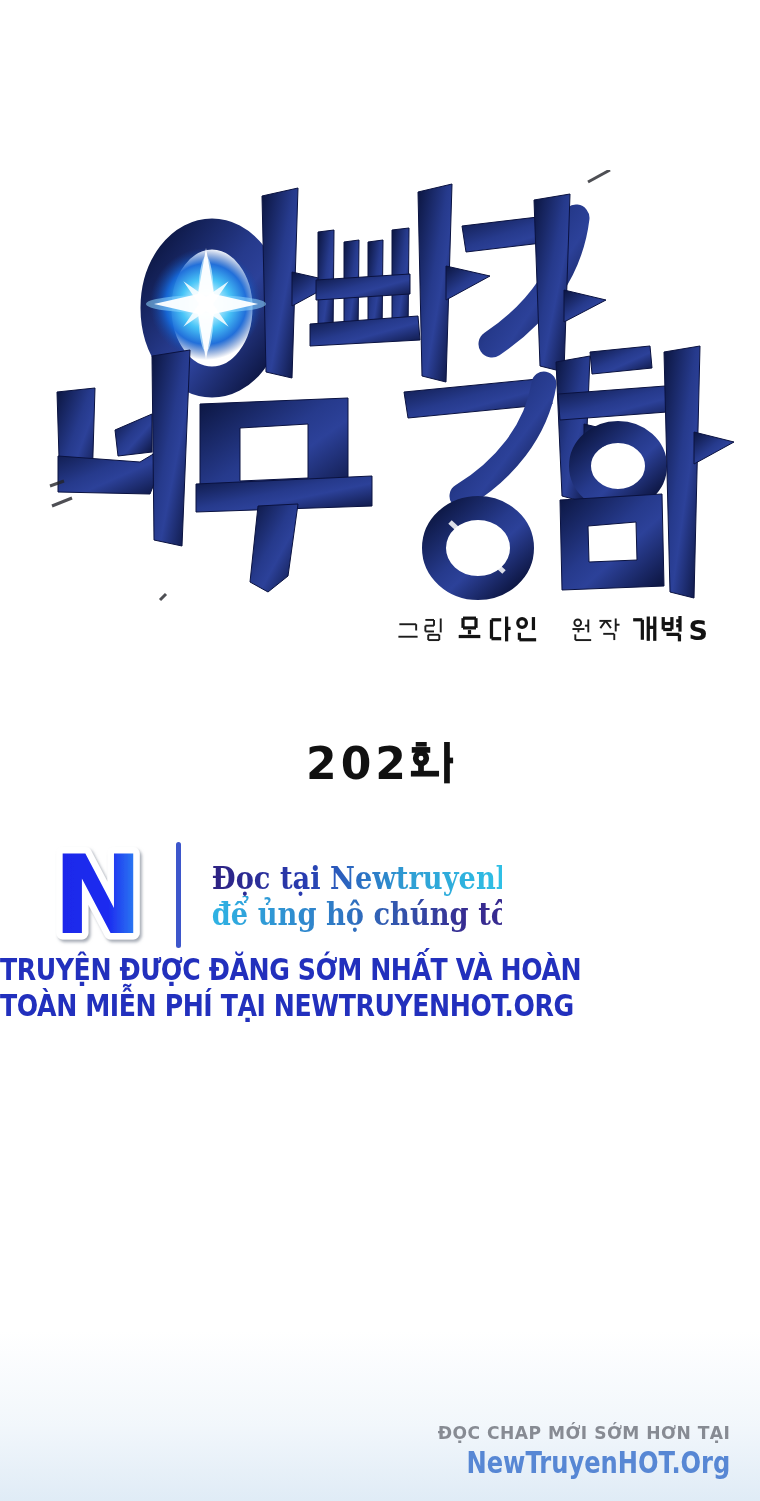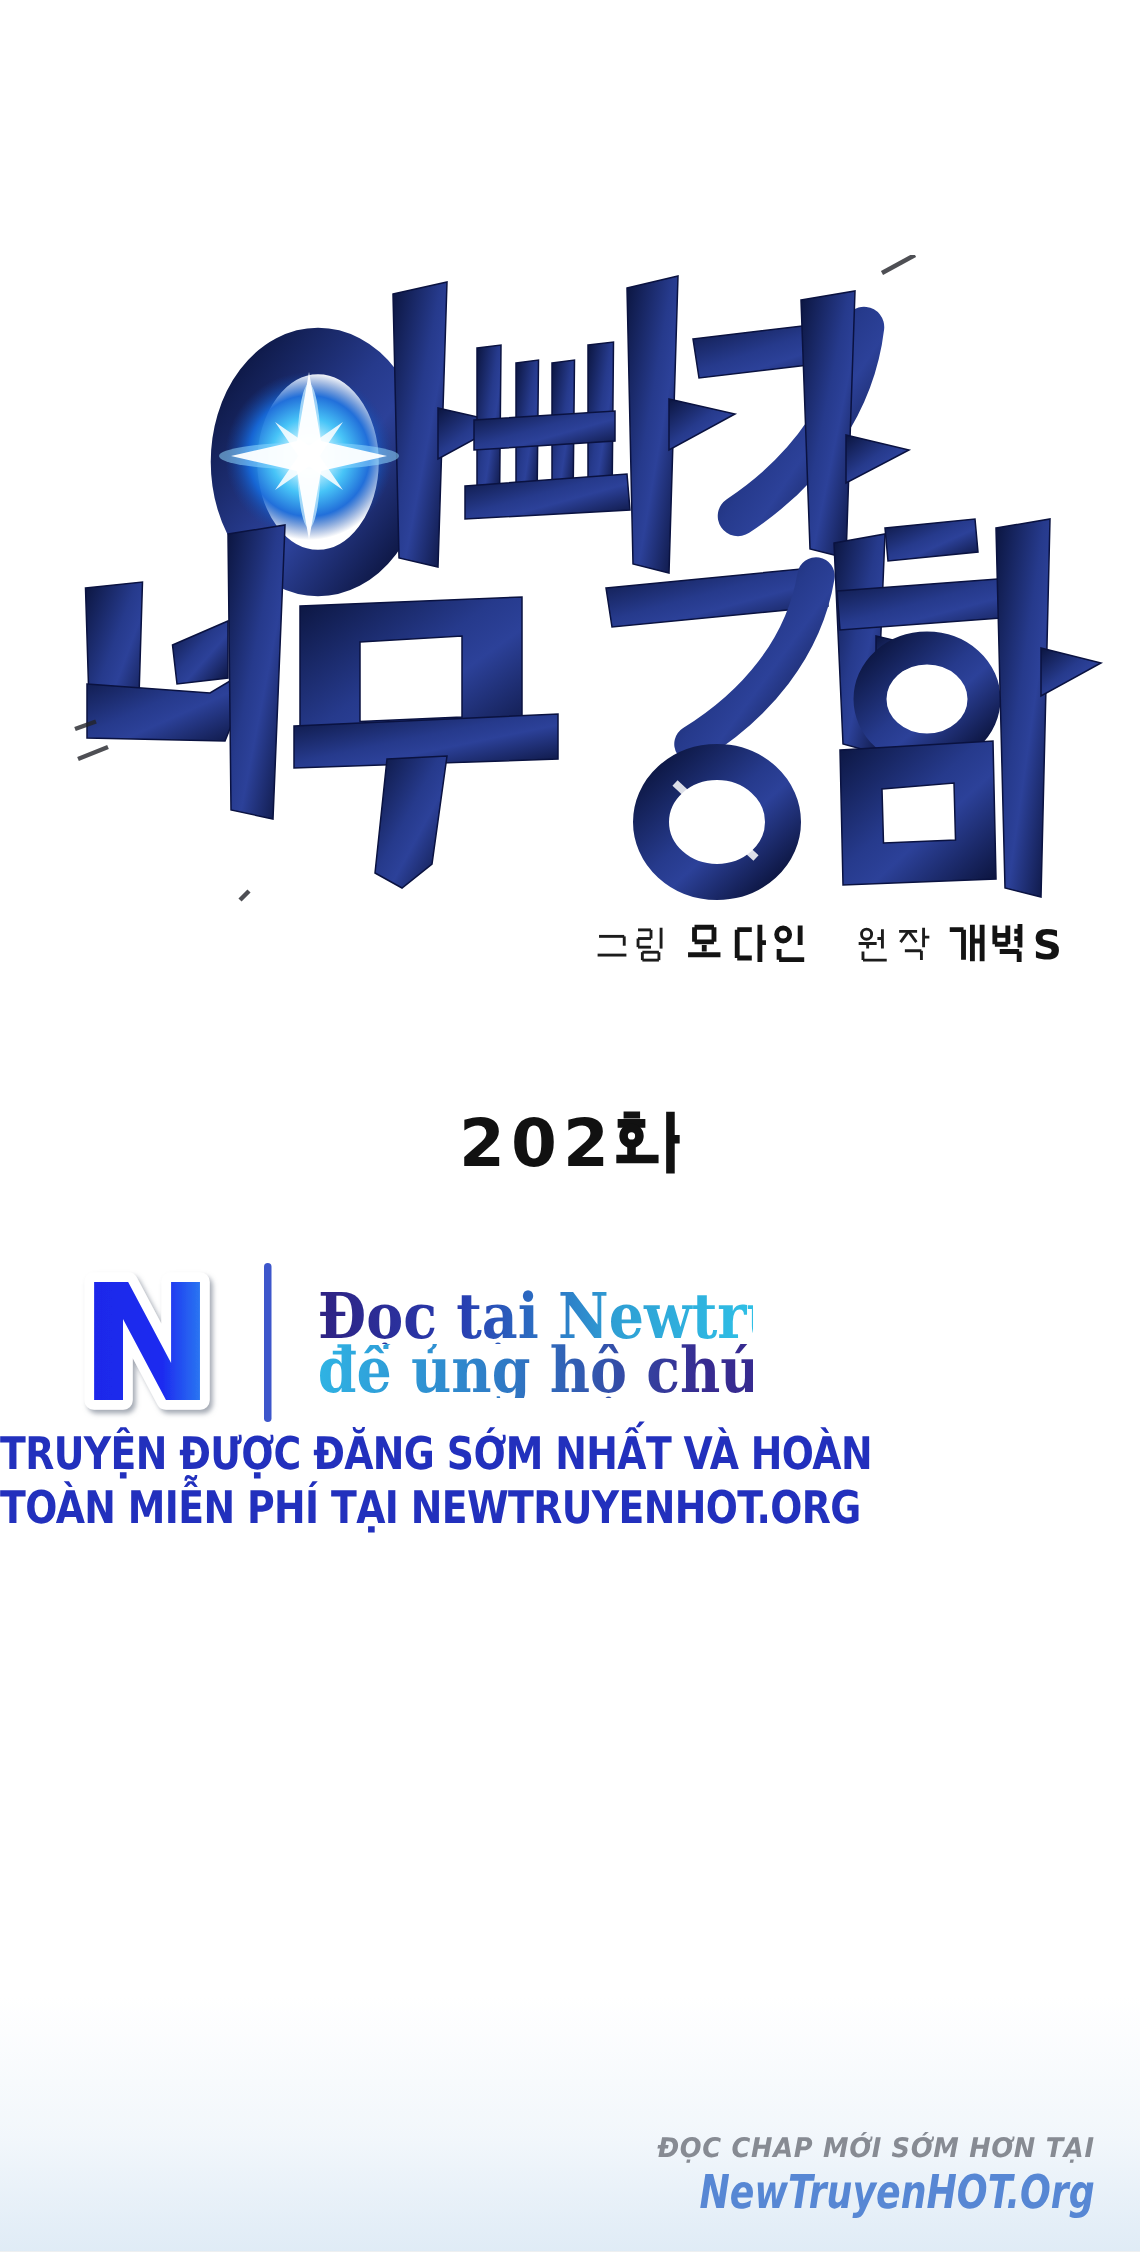--- a/index.html
+++ b/index.html
@@ -34,21 +34,21 @@
 
   
   .nlogo{position:absolute;left:42px;top:834px;width:112px;height:118px;}
   .divider{
     position:absolute;left:176px;top:842px;width:5px;height:106px;
     border-radius:3px;
   }
   .slogan{
     position:absolute;left:192px;top:860px;width:330px;text-align:center;
     font-family:"DejaVu Serif","Liberation Serif",serif;font-weight:bold;
-    font-size:42px;line-height:36px;white-space:nowrap;
+    font-size:31px;line-height:36px;white-space:nowrap;
   }
   .slogan .l{display:block;transform:scaleX(.88);transform-origin:50% 50%;color:#2a49b5;}
   @supports ((-webkit-background-clip:text) or (background-clip:text)){
     .slogan .l1{
       background:linear-gradient(94deg,#2e2384 2%,#283bb0 32%,#2f9fd4 68%,#2fc0e6 100%);
       -webkit-background-clip:text;background-clip:text;color:transparent;
     }
     .slogan .l2{
       background:linear-gradient(94deg,#2fb4e4 0%,#2f77c4 45%,#372b90 88%);
       -webkit-background-clip:text;background-clip:text;color:transparent;
@@ -57,21 +57,21 @@
 
   
   .banner{
     position:absolute;left:0;top:952px;width:650px;
     transform:scaleX(.84);transform-origin:0 0;
     text-align:center;font-weight:bold;font-size:30px;line-height:36px;
     letter-spacing:-.5px;white-space:nowrap;
   }
 
   
-  .watermark{position:absolute;right:30px;top:1422px;text-align:right;font-style:italic;}
+  .watermark{position:absolute;right:30px;top:1422px;text-align:right;}
   .watermark .w1{
     font-weight:bold;font-size:18px;letter-spacing:.5px;white-space:nowrap;
     transform:scaleX(.95);transform-origin:100% 50%;
   }
   .watermark .w2{
     font-weight:bold;font-size:31px;margin-top:1px;white-space:nowrap;
     transform:scaleX(.78);transform-origin:100% 50%;
   }
 
   .bottom-tint{

